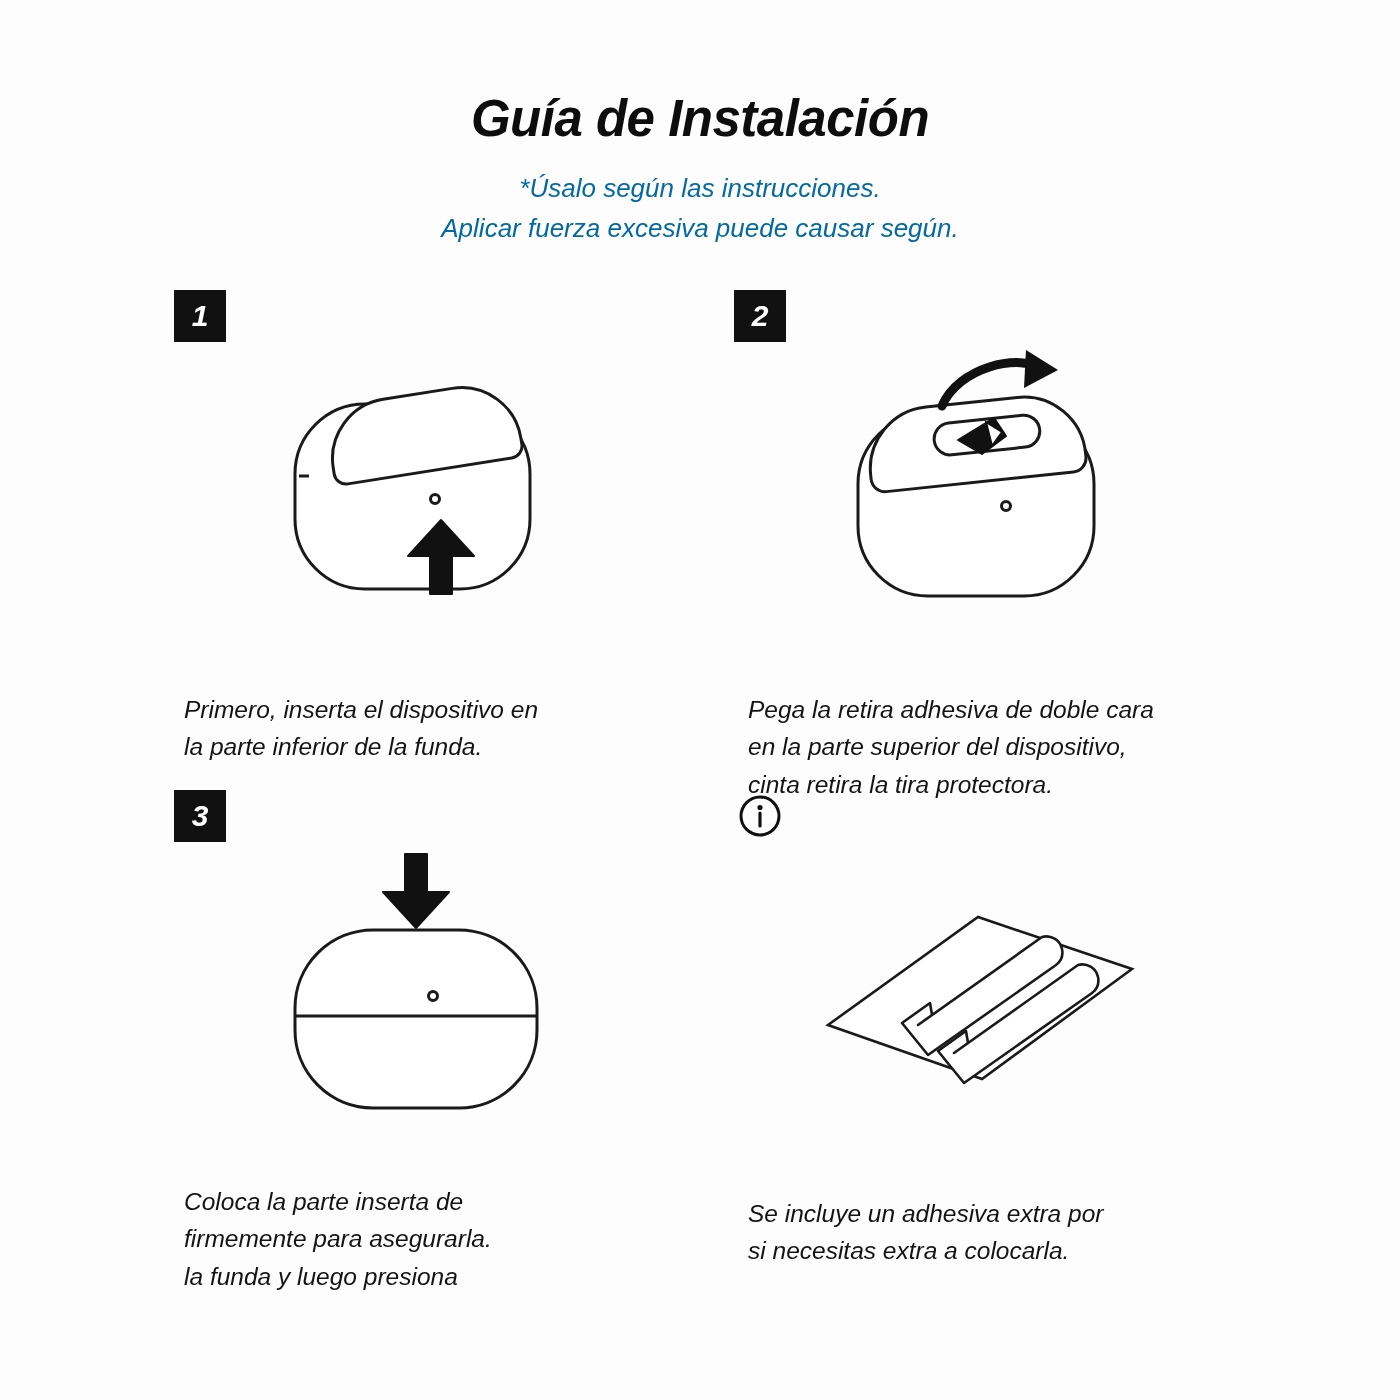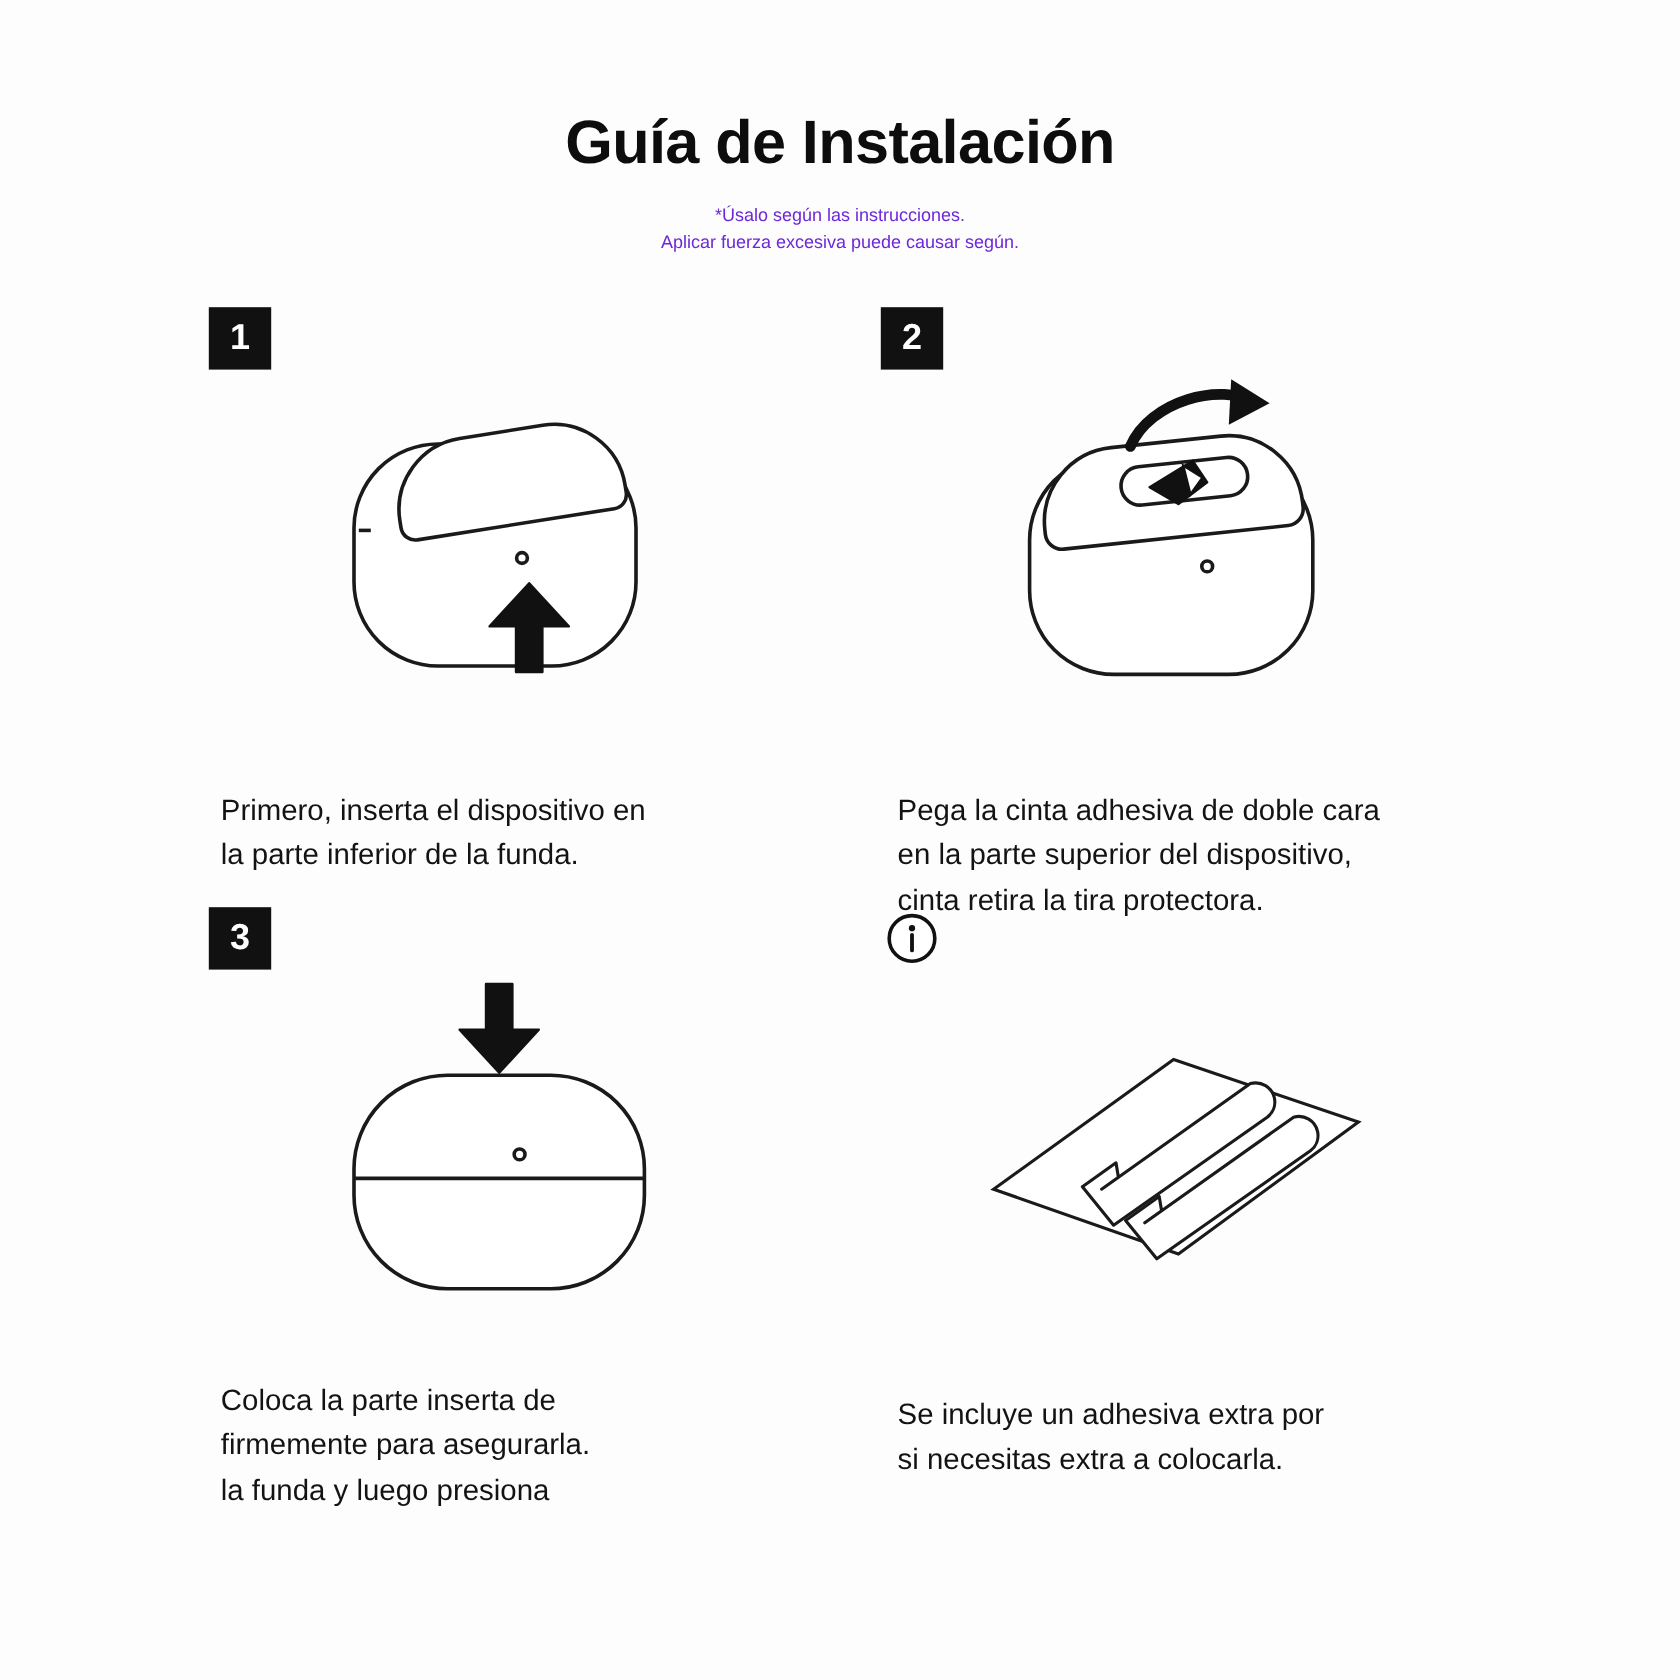--- a/index.html
+++ b/index.html
@@ -12,40 +12,41 @@
     height: 1400px;
     font-family: "Liberation Sans", sans-serif;
     color: #111111;
     overflow: hidden;
   }
   .page {
     position: relative;
     width: 1400px;
     height: 1400px;
     background: #fdfdfd;
+    font-style: italic;
   }
 
   
   .header {
     padding-top: 92px;
     text-align: center;
   }
   .title {
     font-size: 51px;
     font-weight: 700;
     letter-spacing: -0.5px;
     line-height: 1.05;
     margin: 0;
     color: #0d0d0d;
   }
   .subtitle {
     margin: 22px 0 0 0;
-    font-size: 15px;
+    font-size: 26px;
     line-height: 1.55;
-    color: #6d28d9;
+    color: #0369a1;
     font-weight: 400;
   }
   .subtitle span { display: block; }
 
   
   .grid {
     position: relative;
     margin: 0 auto;
     width: 1120px;
     display: grid;
@@ -155,21 +156,21 @@
           <path d="M148 96 l36 -22 l12 18 l-24 18 z" fill="#111111" stroke="#111111" stroke-width="2" stroke-linejoin="round"></path>
           <path d="M176 78 l16 10 l-10 14 z" fill="#ffffff" stroke="#111111" stroke-width="2"></path>
 
           <path d="M132 62 C148 24 208 8 236 26" fill="none" stroke="#111111" stroke-width="9" stroke-linecap="round"></path>
           <path d="M216 6 l32 20 l-34 18 z" fill="#111111"></path>
 
           <circle cx="196" cy="162" r="4.5" fill="#ffffff" stroke="#1a1a1a" stroke-width="3"></circle>
         </svg>
       </div>
       <div class="caption">
-        <span>Pega la cinta adhesiva de doble cara</span>
+        <span>Pega la retira adhesiva de doble cara</span>
         <span>en la parte superior del dispositivo,</span>
         <span>cinta retira la tira protectora.</span>
       </div>
     </div>
 
     <div class="cell cell-3 row2">
       <div class="badge">3</div>
       <div class="art">
         <svg width="330" height="300" viewBox="0 0 330 300">
 

